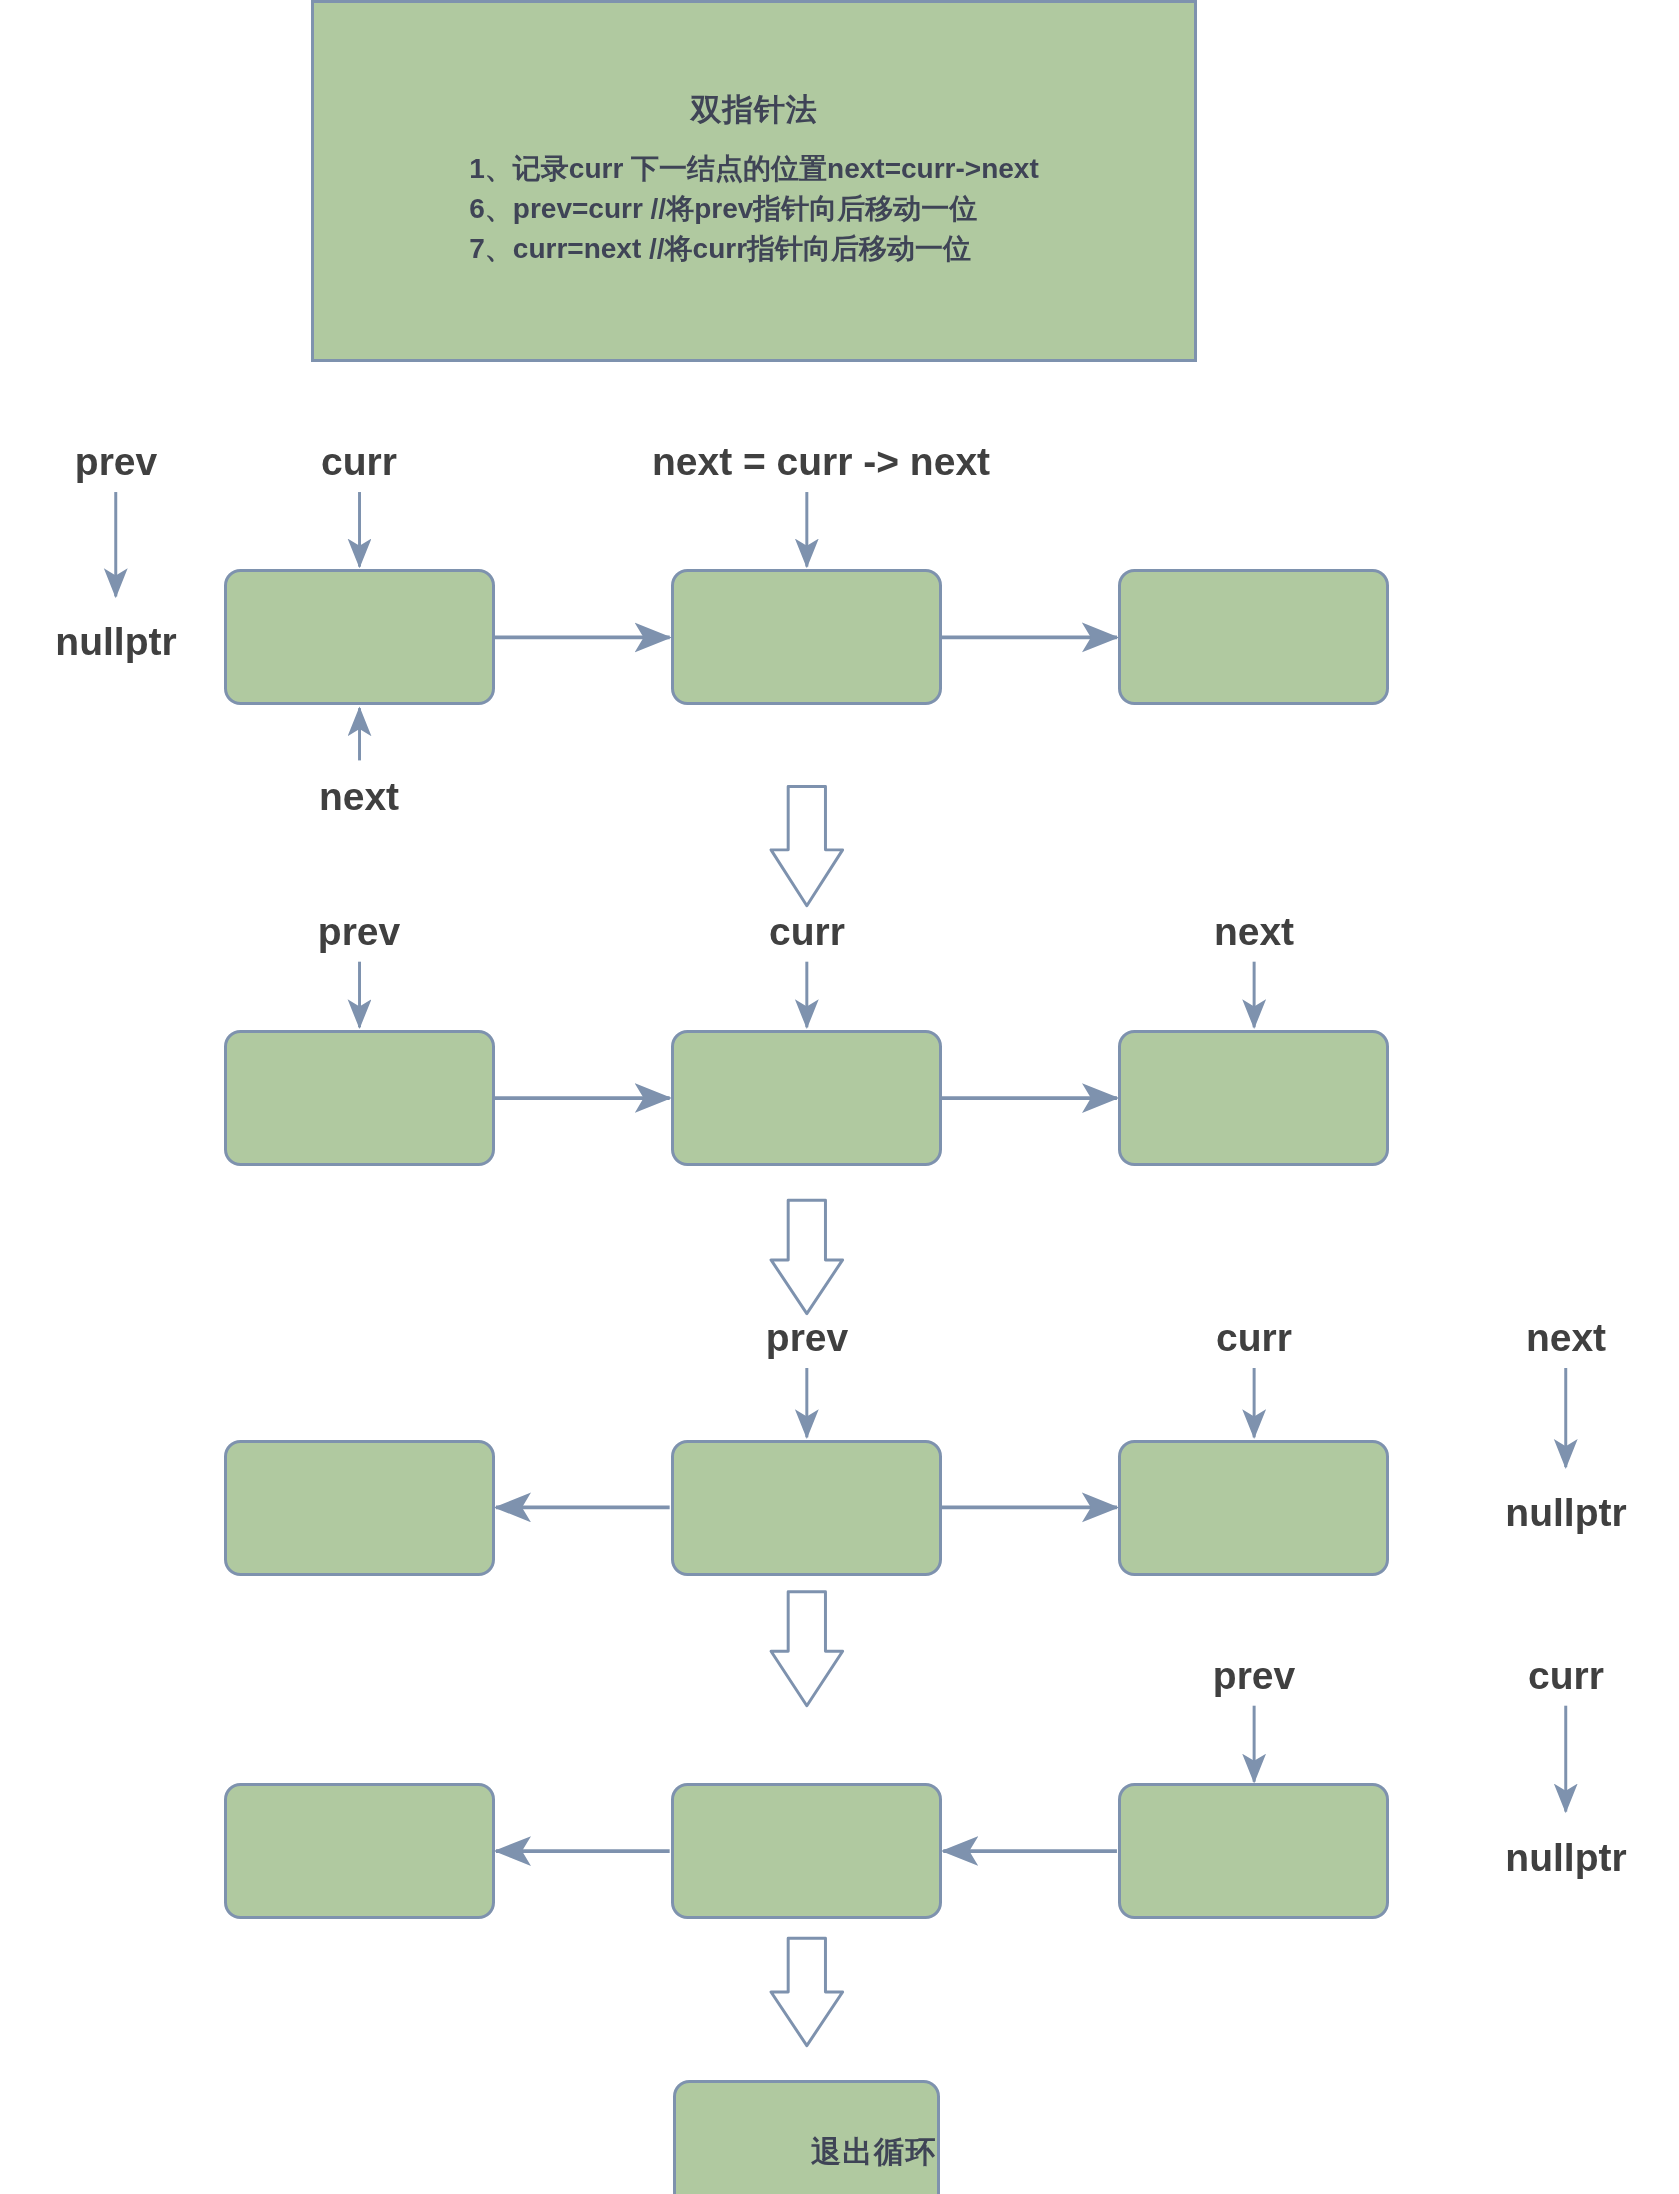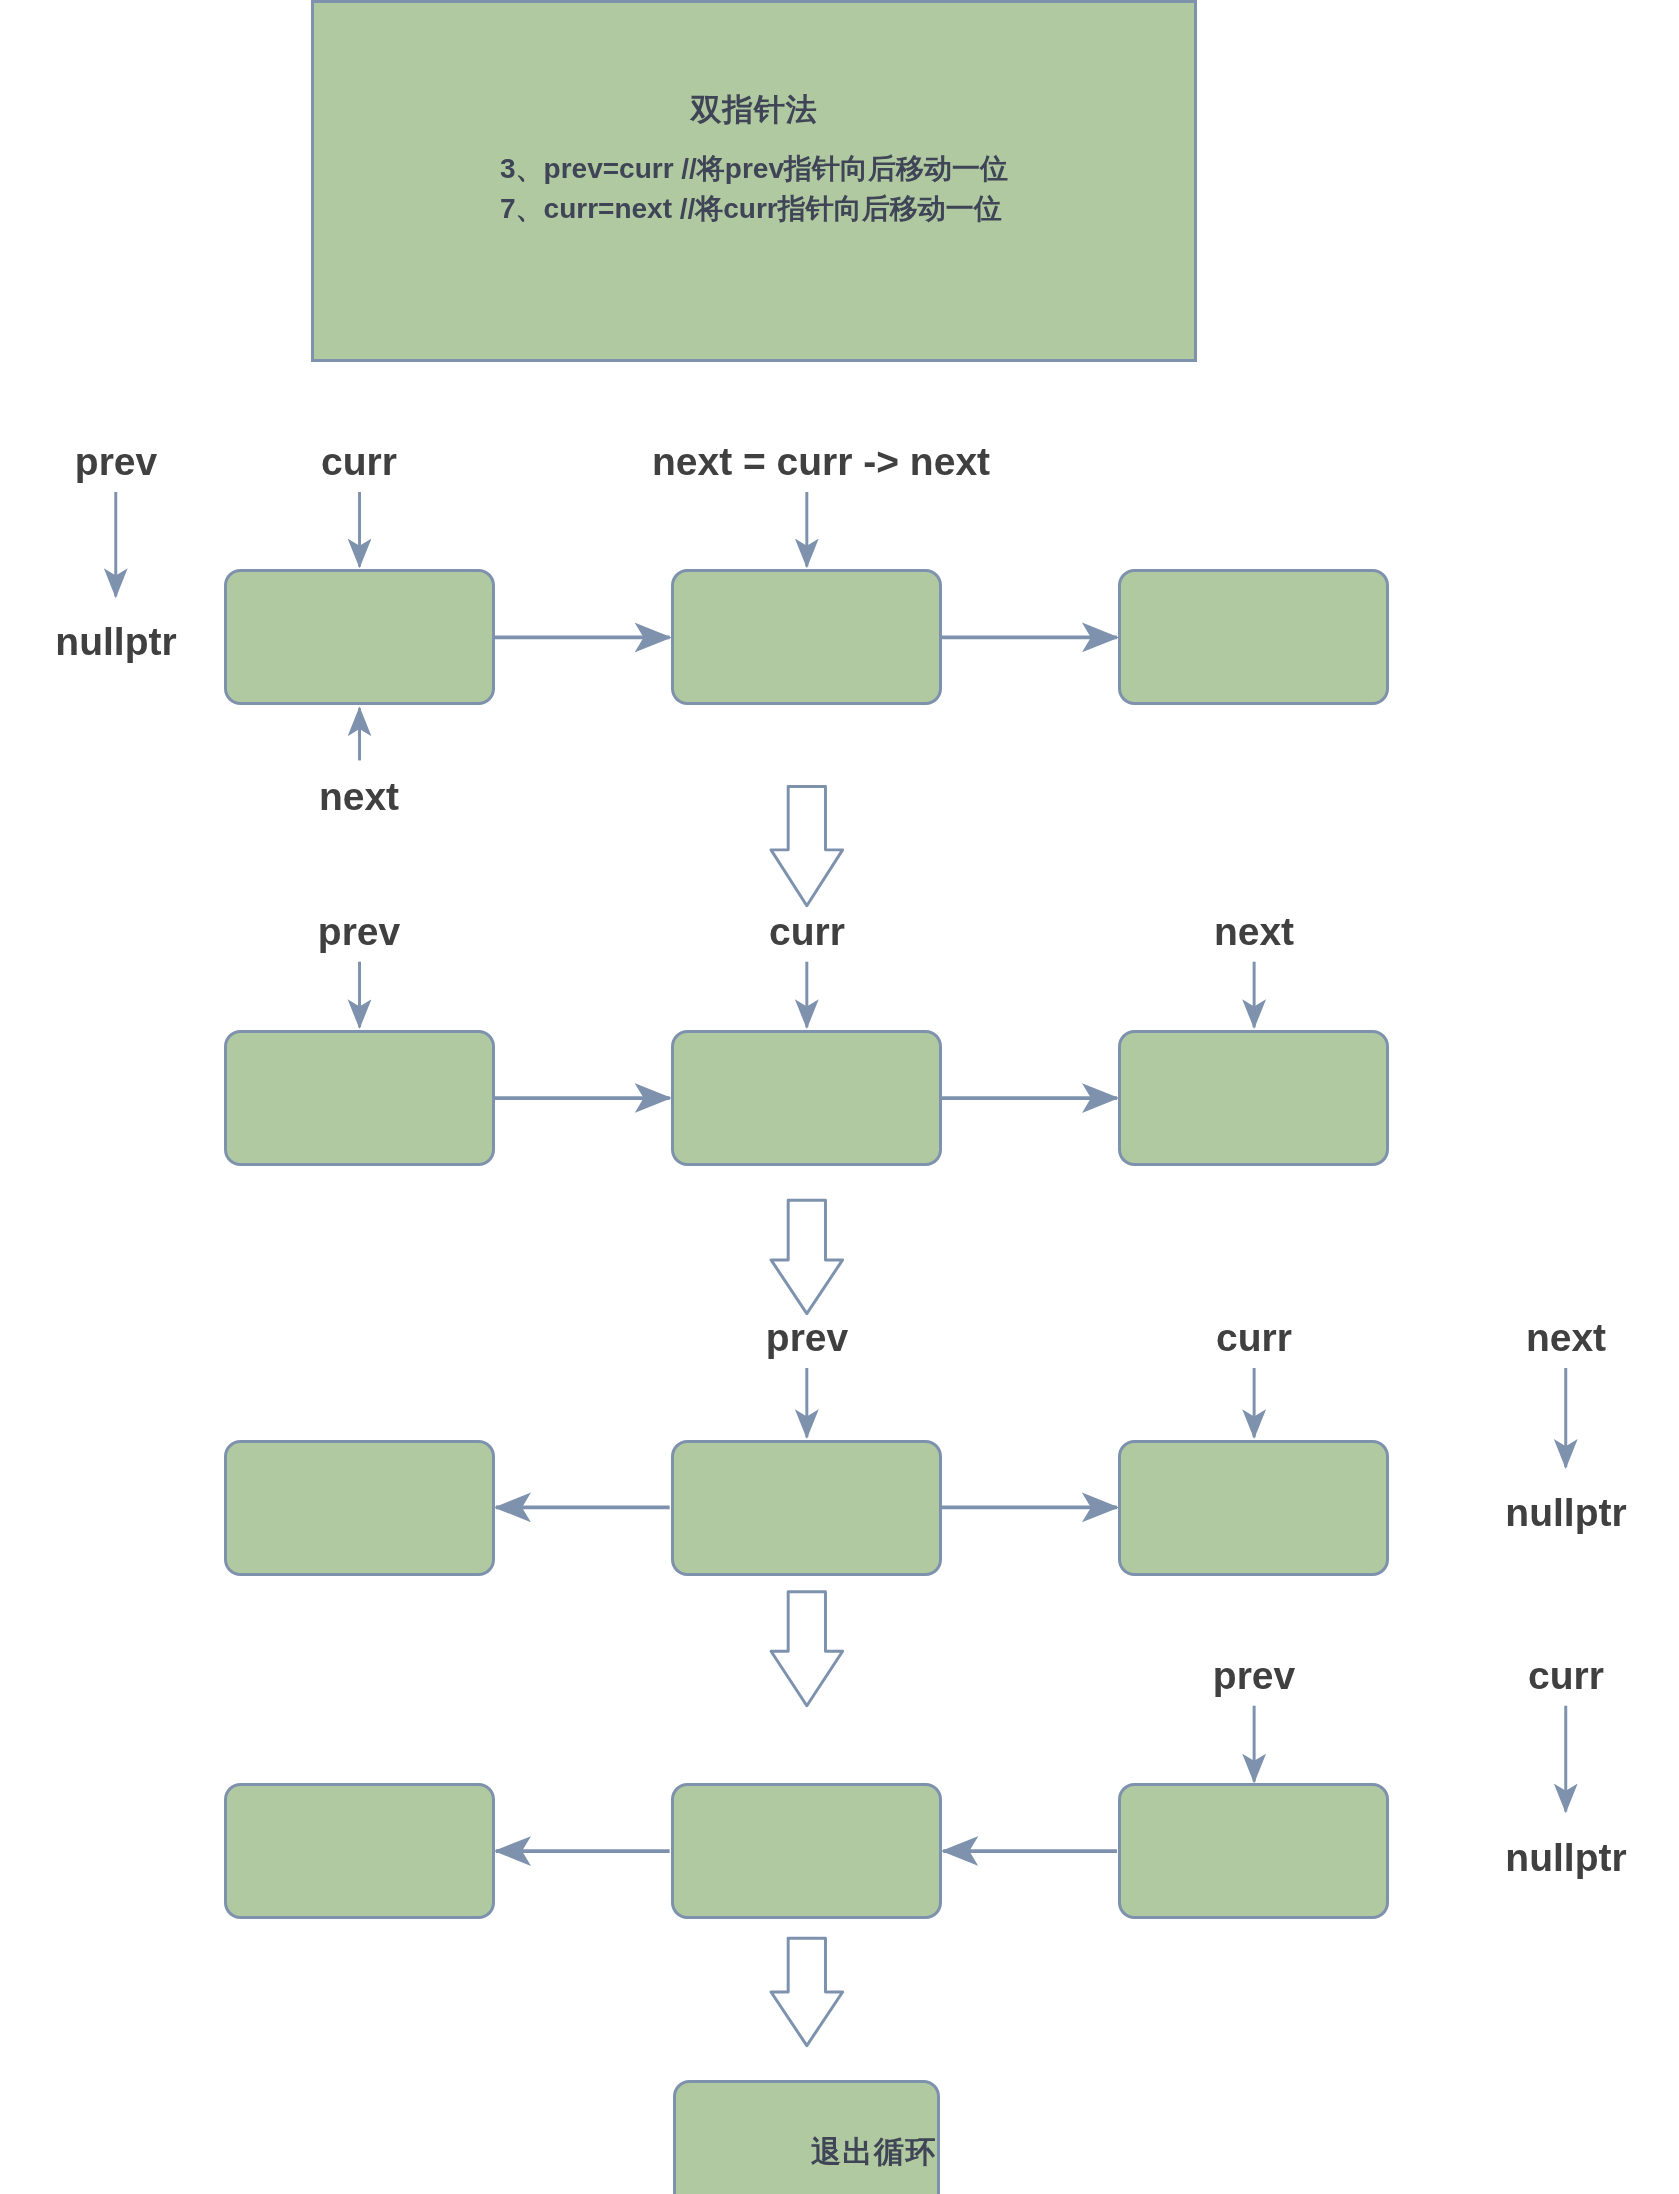--- a/index.html
+++ b/index.html
@@ -149,21 +149,22 @@
 
     <line x1="1498" y1="2483" x2="1265" y2="2483" stroke="#7e92ae" stroke-width="5" marker-end="url(#ah)"></line>
 
     <path d="M1057,2600 L1107,2600 L1107,2672 L1130,2672 L1082,2744 L1034,2672 L1057,2672 z" fill="#ffffff" stroke="#7e92ae" stroke-width="4" stroke-linejoin="round"></path>
   </svg>
 
   <div class="header-panel">
     <div class="header-inner">
       <div class="header-title">双指针法</div>
       <div class="header-steps">
-        <div>3、prev=curr //将prev指针向后移动一位</div>
+        <div>1、记录curr 下一结点的位置next=curr-&gt;next</div>
+        <div>6、prev=curr //将prev指针向后移动一位</div>
         <div>7、curr=next //将curr指针向后移动一位</div>
       </div>
     </div>
   </div>
 
   <div class="lbl" style="left:116px; top:440px;">prev</div>
   <div class="lbl" style="left:116px; top:620px;">nullptr</div>
   <div class="lbl" style="left:359px; top:440px;">curr</div>
   <div class="lbl" style="left:821px; top:440px;">next = curr -&gt; next</div>
   <div class="lbl" style="left:359px; top:775px;">next</div>

